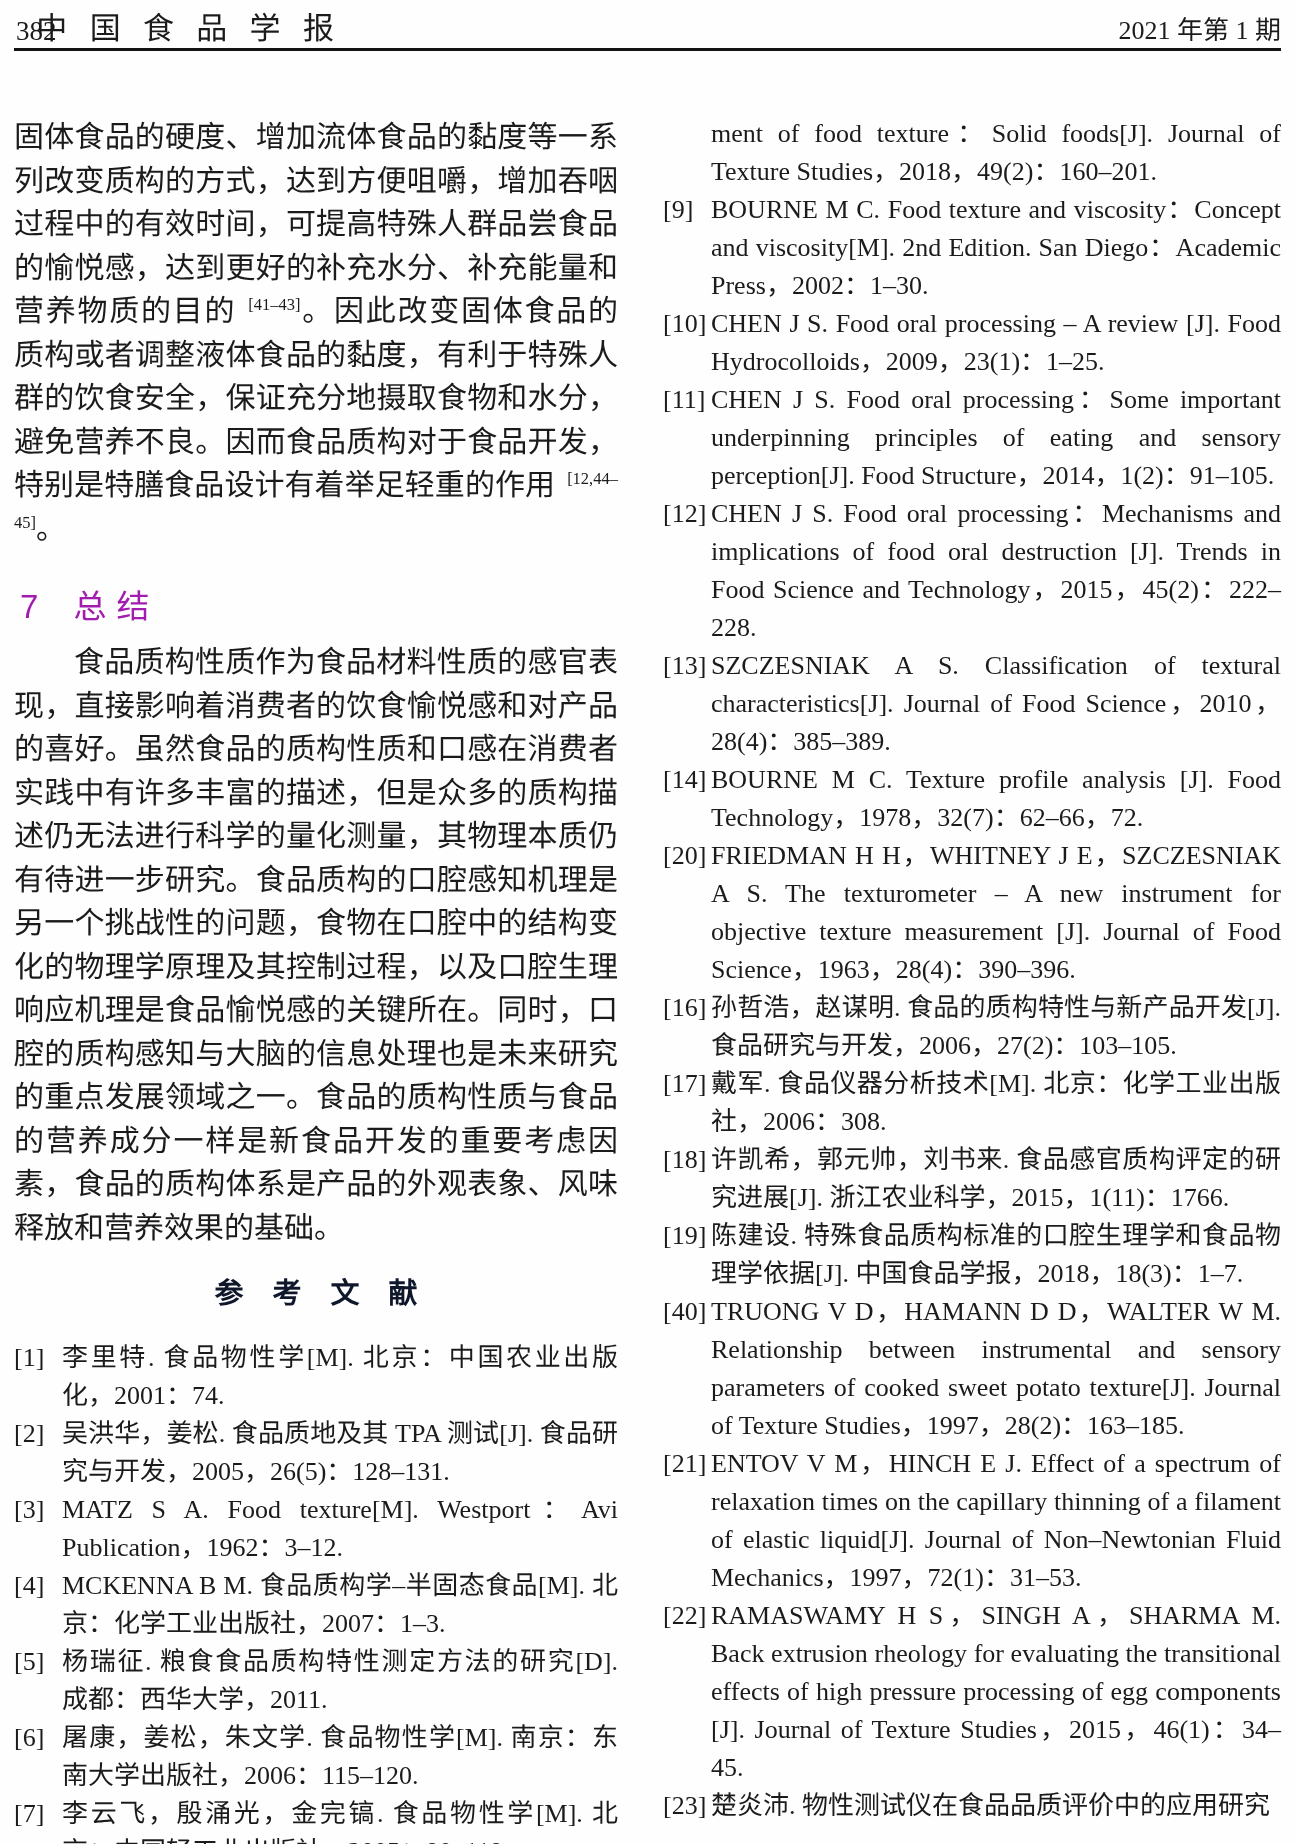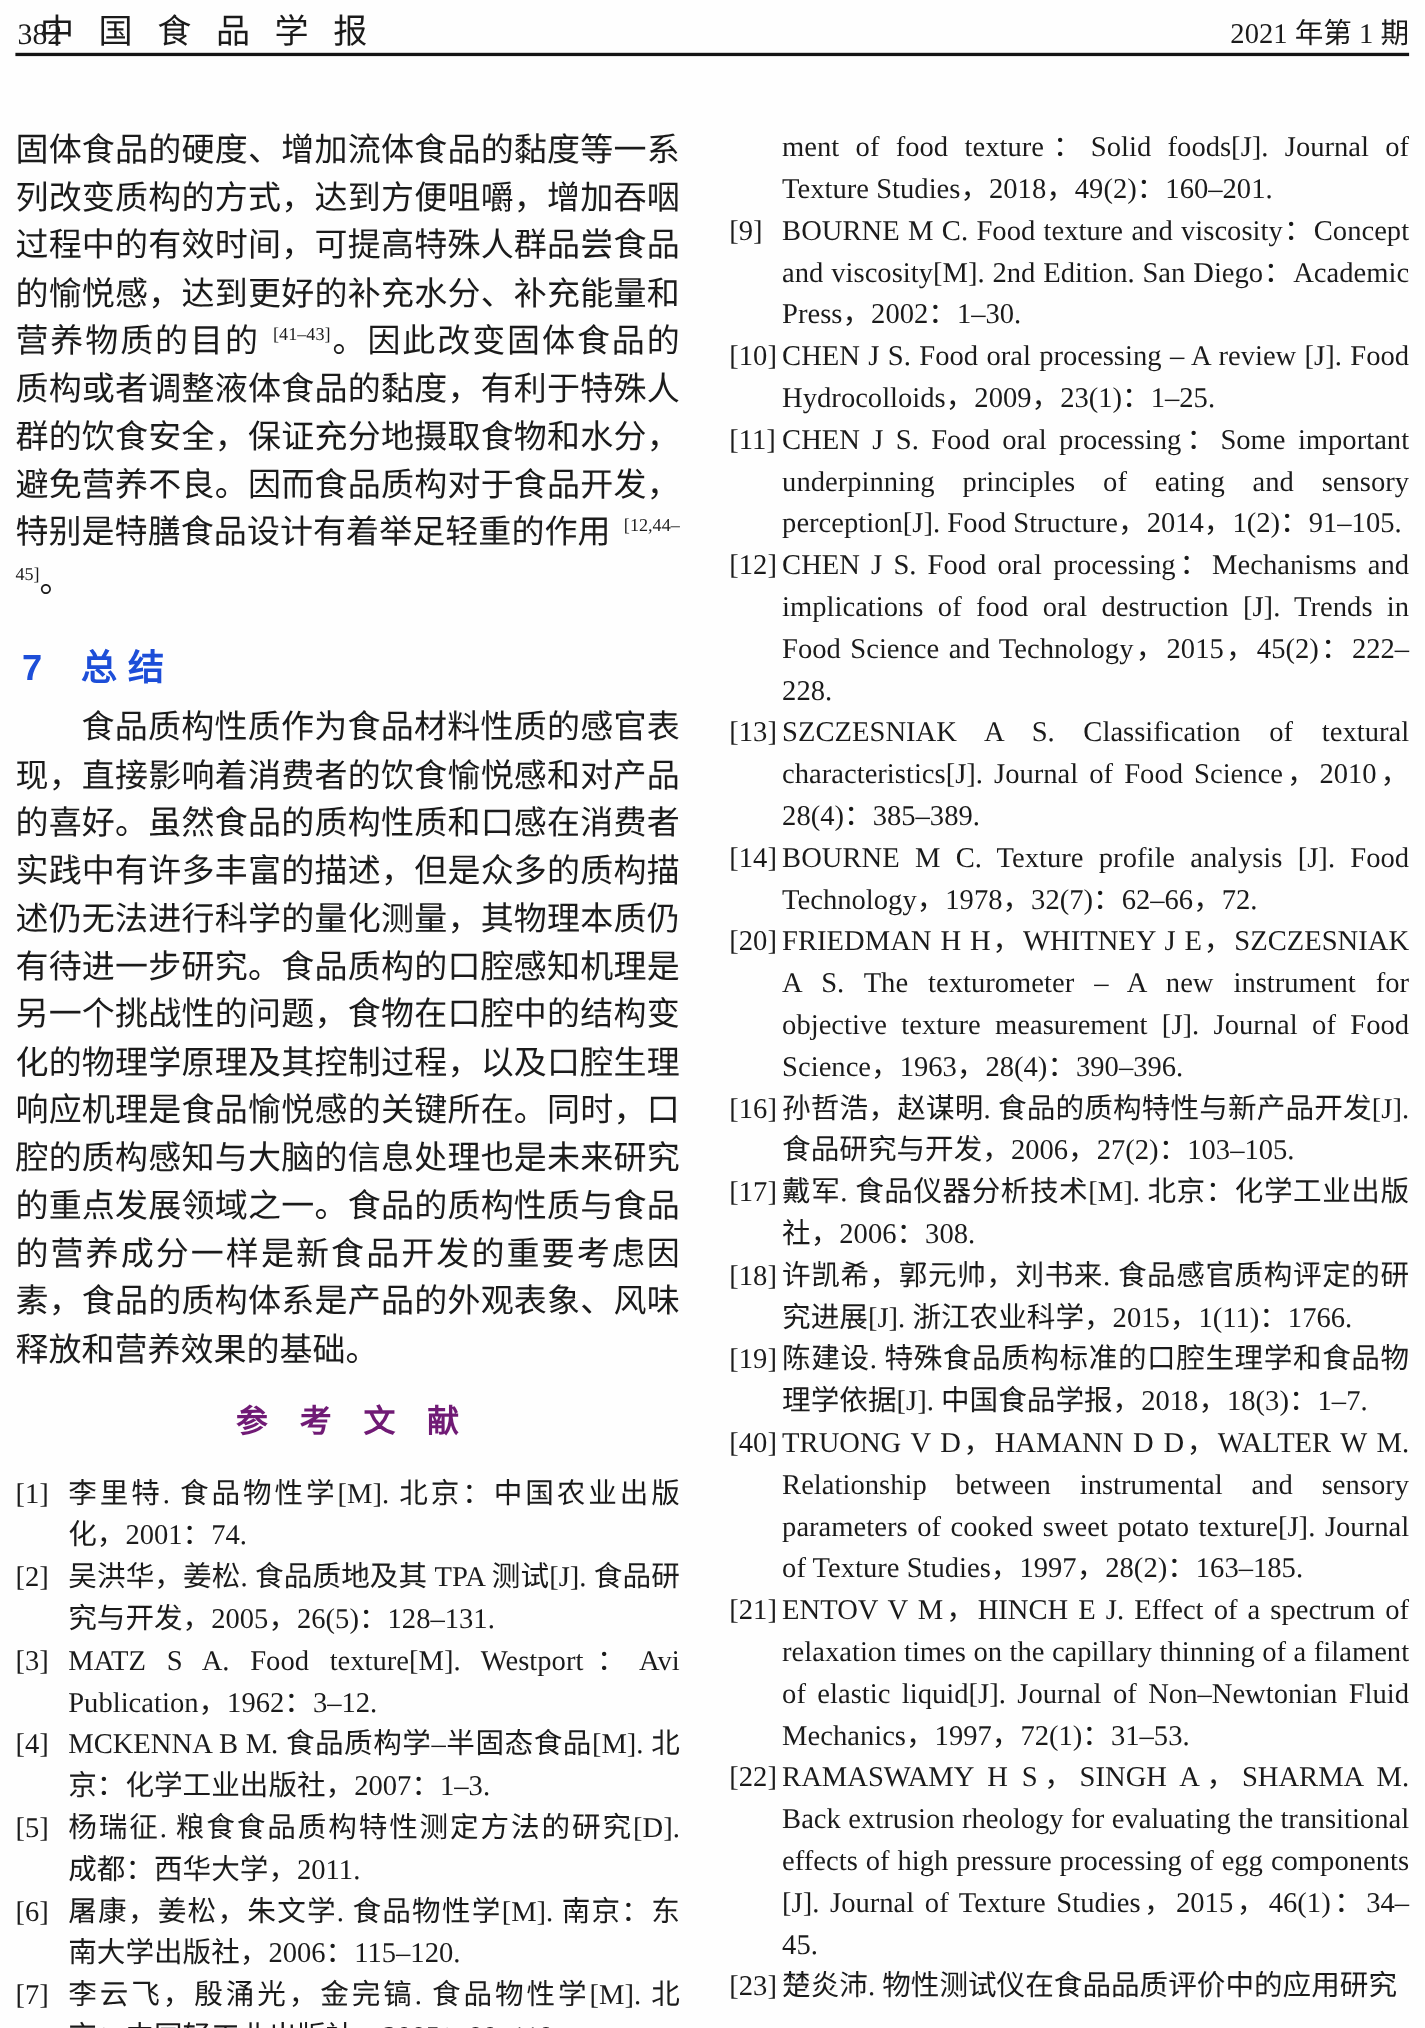--- a/index.html
+++ b/index.html
@@ -82,38 +82,38 @@
   sup.cite {
     font-size: 0.55em;
     vertical-align: super;
     line-height: 0;
     letter-spacing: 0;
     margin-left: 12px;
   }
   .sec-heading {
     margin: 37px 0 13px 6px;
     font-family: "Liberation Sans", "DejaVu Sans", sans-serif;
-    font-weight: bold;
+    font-weight: normal;
     font-size: 33px;
     line-height: 40px;
-    color: #1d4ed8;
+    color: #a21caf;
   }
   .sec-num { margin-right: 26px; }
   .sec-title { letter-spacing: 0.3em; }
 
   .refs-heading {
     margin: 26px 0 0 0;
     font-family: "Liberation Sans", "DejaVu Sans", sans-serif;
     font-weight: bold;
     font-size: 29px;
     line-height: 36px;
     text-align: center;
     letter-spacing: 1.0em;
     text-indent: 1.0em;
-    color: #701a75;
+    color: #0f172a;
     white-space: nowrap;
   }
   .refs {
     margin-top: 28px;
     font-size: 26px;
     line-height: 38px;
   }
   .col-right .refs { margin-top: 0; }
   .ref-item {
     position: relative;

